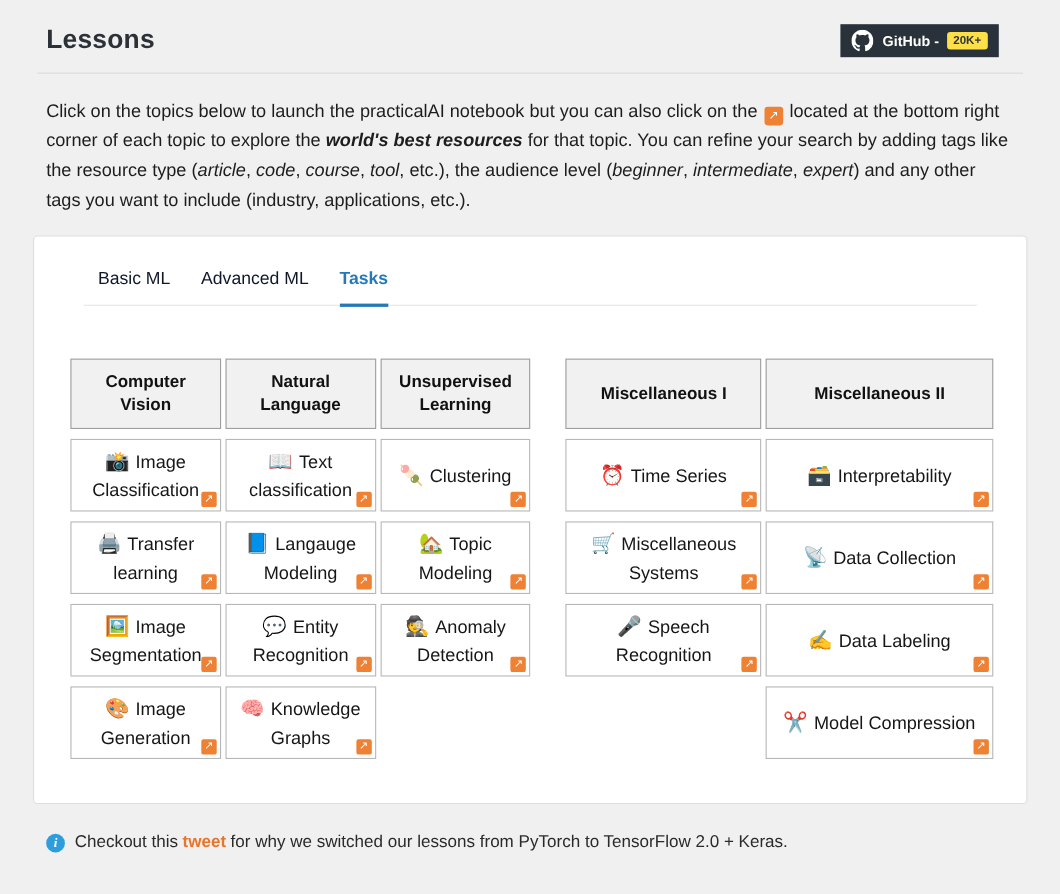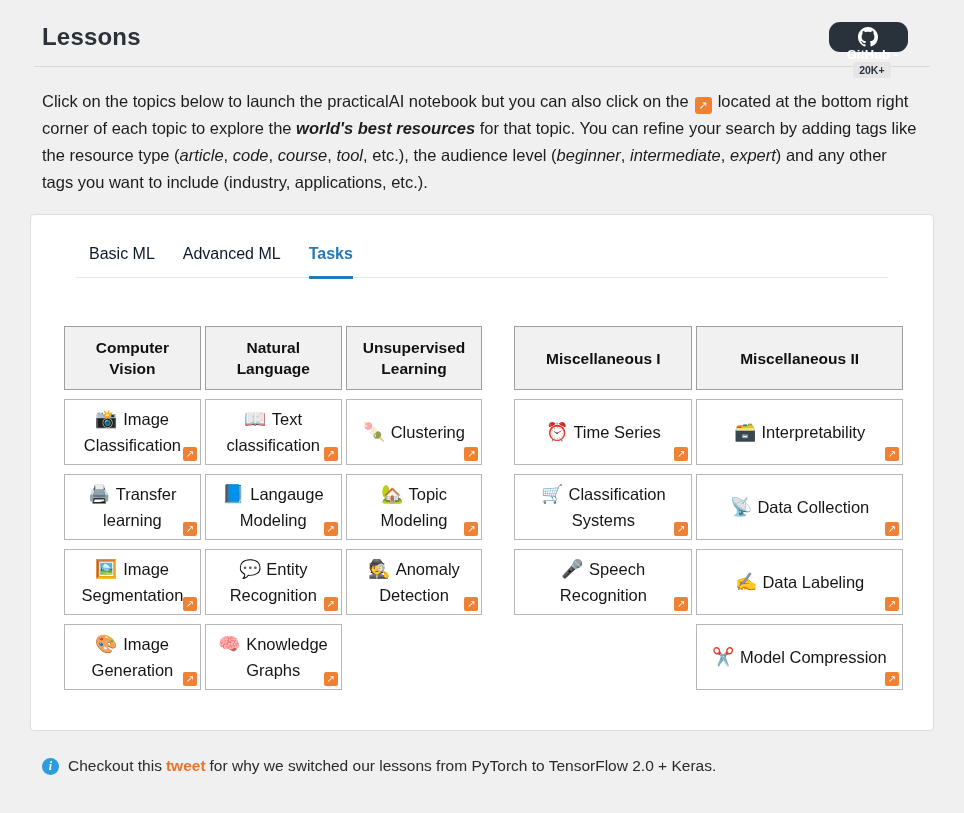--- a/index.html
+++ b/index.html
@@ -19,31 +19,30 @@
     display: flex;
     align-items: center;
     justify-content: space-between;
     padding: 22px 26px 14px 12px;
   }
   .hdr h1 { font-size: 24px; font-weight: bold; color: #2b3137; letter-spacing: 0.2px; }
   .gh-btn {
     display: inline-flex;
     align-items: center;
     background: #29323b;
-    border-radius: 11px;
+    border-radius: 0;
     padding: 5px 10px;
     height: 30px;
     cursor: pointer;
     text-decoration: none;
-    flex-direction: column;
   }
   .gh-btn svg { width: 20px; height: 20px; display: block; }
   .gh-label { color: #ffffff; font-size: 13px; font-weight: bold; margin-left: 8px; }
   .gh-badge {
-    background: #e5e5e5;
+    background: #fde047;
     color: #2b3440;
     font-size: 10.5px;
     font-weight: bold;
     border-radius: 3px;
     padding: 2px 6px;
     margin-left: 7px;
   }
   .divider { border-top: 1px solid #d9d9d9; margin: 0 4px; }
 
   
@@ -300,21 +299,21 @@
 
       <div class="col col-m1">
         <div class="hcell">Miscellaneous I</div>
         <div class="tcell">
           <div class="cell-inner"><span class="emoji">⏰</span><span>Time Series</span></div>
           <span class="corner-launch">
               <span>↗</span>
             </span>
         </div>
         <div class="tcell">
-          <div class="cell-inner"><span class="emoji">🛒</span><span>Classification Systems</span></div>
+          <div class="cell-inner"><span class="emoji">🛒</span><span>Miscellaneous Systems</span></div>
           <span class="corner-launch">
               <span>↗</span>
             </span>
         </div>
         <div class="tcell">
           <div class="cell-inner"><span class="emoji">🎤</span><span>Speech Recognition</span></div>
           <span class="corner-launch">
               <span>↗</span>
             </span>
         </div>

